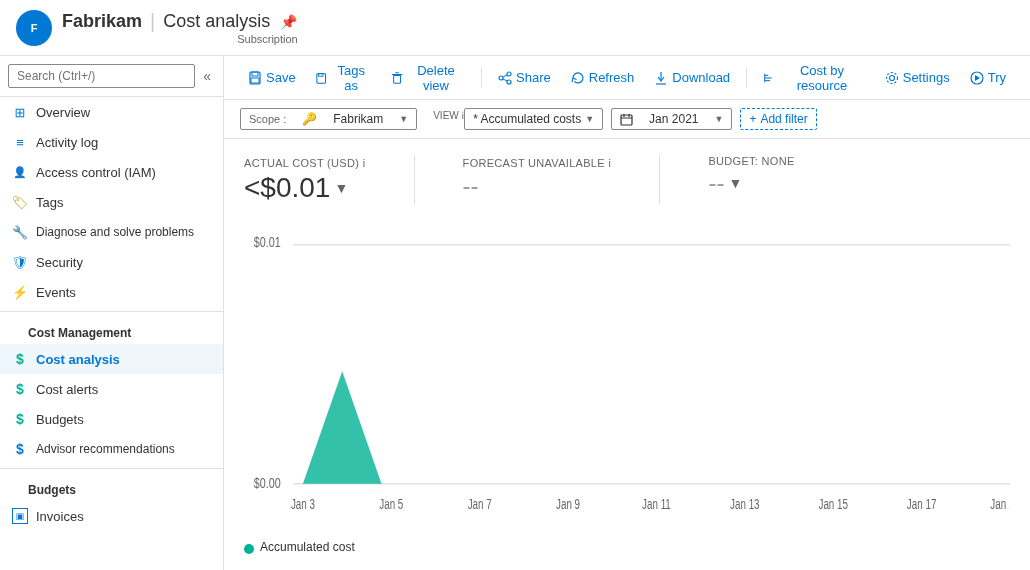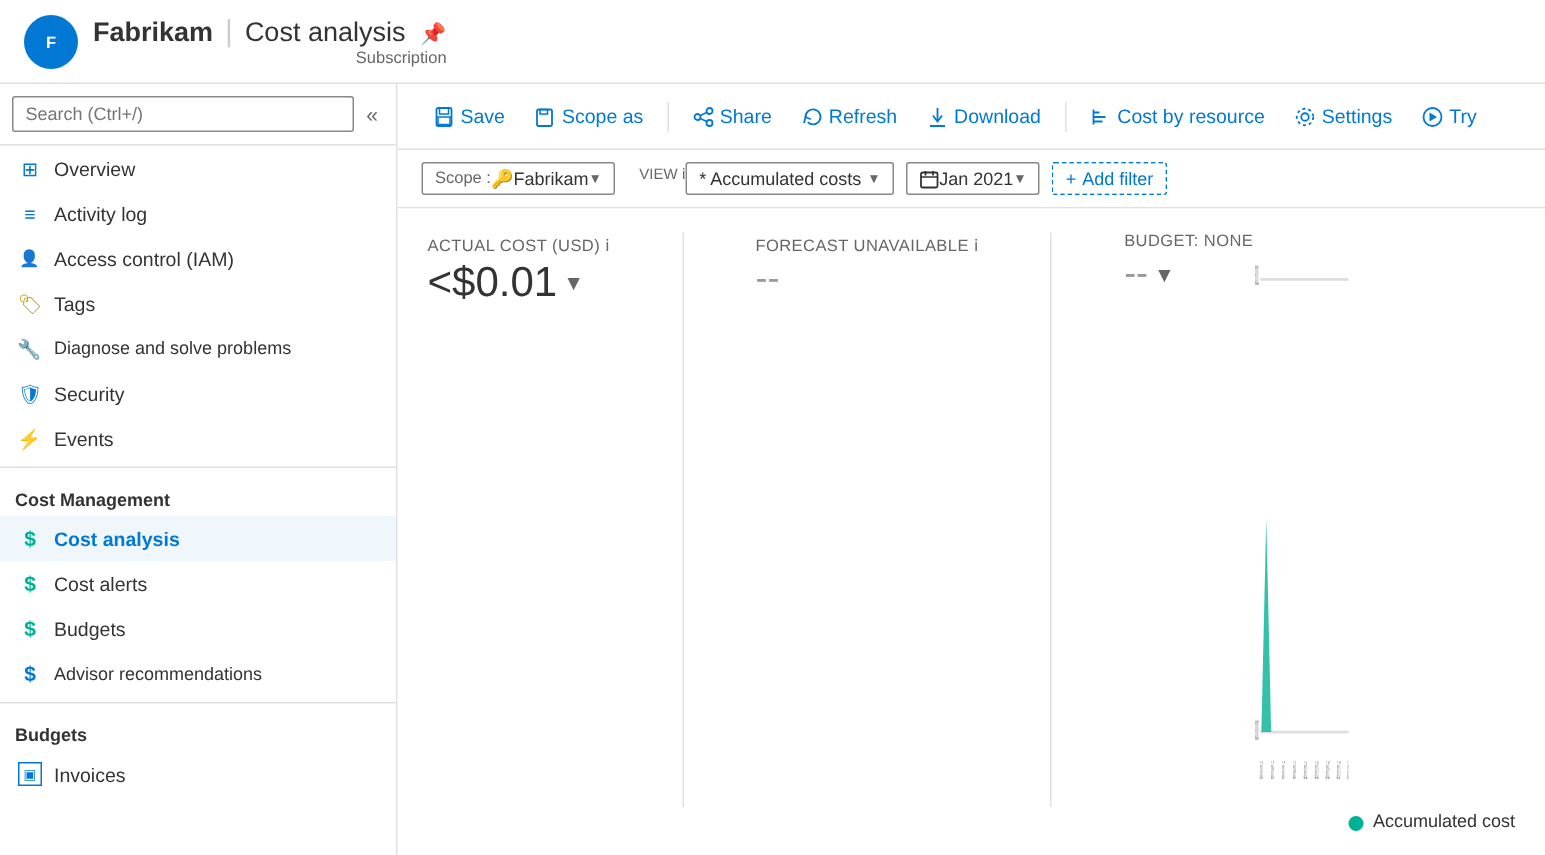--- a/index.html
+++ b/index.html
@@ -11,46 +11,46 @@
     .header-title { font-size: 18px; font-weight: 600; color: #333; }
     .header-separator { color: #ccc; font-size: 20px; margin: 0 4px; }
     .header-subtitle { font-size: 18px; font-weight: 400; color: #333; }
     .header-meta { font-size: 11px; color: #666; margin-left: 2px; text-align: right; }
     .pin-icon { color: #666; font-size: 14px; margin-left: 6px; }
 
     
     .main-layout { display: flex; flex: 1; overflow: hidden; }
 
     
-    .sidebar { width: 265px; background: #fff; border-right: 1px solid #e0e0e0; display: flex; flex-direction: column; flex-shrink: 0; overflow-y: auto; }
+    .sidebar { width: 224px; background: #fff; border-right: 1px solid #e0e0e0; display: flex; flex-direction: column; flex-shrink: 0; overflow-y: auto; }
     .search-box { padding: 8px; border-bottom: 1px solid #e0e0e0; }
     .search-input { width: 100%; border: 1px solid #8a8886; padding: 4px 8px; font-size: 12px; color: #333; border-radius: 2px; }
     .sidebar-item { display: flex; align-items: center; gap: 8px; padding: 7px 12px; cursor: pointer; color: #333; font-size: 13px; }
     .sidebar-item.active { background: #eff6fc; color: #0078d4; font-weight: 600; }
     .sidebar-icon { width: 16px; height: 16px; display: flex; align-items: center; justify-content: center; font-size: 13px; flex-shrink: 0; }
-    .sidebar-section-label { font-size: 12px; font-weight: 700; color: #333; padding: 10px 10px 4px; }
+    .sidebar-section-label { font-size: 12px; font-weight: 700; color: #333; padding: 10px 28px 4px; }
     .sidebar-divider { border: none; border-top: 1px solid #e0e0e0; margin: 4px 0; }
 
     
     .content { flex: 1; display: flex; flex-direction: column; overflow: hidden; }
 
     
     .toolbar { background: #fff; border-bottom: 1px solid #e0e0e0; padding: 6px 16px; display: flex; align-items: center; gap: 4px; height: 44px; flex-shrink: 0; }
     .toolbar-btn { display: flex; align-items: center; gap: 4px; padding: 4px 8px; border: none; background: transparent; cursor: pointer; font-size: 13px; color: #0078d4; border-radius: 2px; }
     .toolbar-separator { width: 1px; height: 20px; background: #e0e0e0; margin: 0 4px; }
 
     
     .filter-bar { background: #fff; border-bottom: 1px solid #e0e0e0; padding: 8px 16px; display: flex; align-items: center; gap: 8px; flex-shrink: 0; }
-    .filter-chip { display: flex; align-items: center; gap: 0; border: 1px solid #8a8886; border-radius: 2px; padding: 3px 8px; font-size: 12px; cursor: pointer; background: #fff; }
+    .filter-chip { display: flex; align-items: center; gap: 16px; border: 1px solid #8a8886; border-radius: 2px; padding: 3px 8px; font-size: 12px; cursor: pointer; background: #fff; }
     .view-chip { display: flex; align-items: center; gap: 4px; font-size: 12px; cursor: pointer; background: #fff; border: 1px solid #8a8886; border-radius: 2px; padding: 3px 8px; }
     .add-filter-btn { display: flex; align-items: center; gap: 4px; border: 1px dashed #0078d4; border-radius: 2px; padding: 3px 8px; font-size: 12px; color: #0078d4; cursor: pointer; background: transparent; }
     .filter-x { color: #666; font-size: 11px; margin-left: 2px; cursor: pointer; }
 
     
-    .chart-area { flex: 1; background: #fff; padding: 16px 20px; overflow: hidden; display: flex; flex-direction: row; }
+    .chart-area { flex: 1; background: #fff; padding: 16px 20px; overflow: hidden; display: flex; flex-direction: column; }
     .metrics-row { display: flex; gap: 40px; margin-bottom: 16px; }
     .metric-block { display: flex; flex-direction: column; gap: 2px; }
     .metric-label { font-size: 11px; color: #666; display: flex; align-items: center; gap: 4px; text-transform: uppercase; letter-spacing: 0.3px; }
     .metric-value { font-size: 28px; font-weight: 400; color: #333; display: flex; align-items: center; gap: 4px; }
     .metric-value .chevron { font-size: 14px; color: #666; }
     .metric-dash { font-size: 24px; color: #999; }
     .metric-separator { border-left: 1px solid #e0e0e0; margin: 0 8px; }
 
     
     .chart-svg-container { flex: 1; position: relative; }
@@ -163,21 +163,29 @@
             <rect x="4" y="1" width="6" height="4" fill="none" stroke="#0078d4" stroke-width="1"></rect>
             <rect x="3" y="7" width="8" height="5" fill="none" stroke="#0078d4" stroke-width="1"></rect>
           </svg>
         <span>Save</span>
       </button>
       <button class="toolbar-btn">
         <svg width="14" height="14" viewBox="0 0 14 14">
             <rect x="1" y="2" width="10" height="11" rx="1" fill="none" stroke="#0078d4" stroke-width="1.2"></rect>
             <rect x="3" y="2" width="5" height="3" fill="none" stroke="#0078d4" stroke-width="1"></rect>
           </svg>
-        <span>Scope as</span>
+        <span>Tags as</span>
+      </button>
+      <button class="toolbar-btn">
+        <svg width="14" height="14" viewBox="0 0 14 14">
+            <rect x="3" y="4" width="8" height="9" rx="1" fill="none" stroke="#0078d4" stroke-width="1.2"></rect>
+            <line x1="1" y1="3" x2="13" y2="3" stroke="#0078d4" stroke-width="1.2"></line>
+            <line x1="5" y1="1" x2="9" y2="1" stroke="#0078d4" stroke-width="1.2"></line>
+          </svg>
+        <span>Delete view</span>
       </button>
       <div class="toolbar-separator"></div>
       <button class="toolbar-btn">
         <svg width="14" height="14" viewBox="0 0 14 14">
             <circle cx="3" cy="7" r="2" fill="none" stroke="#0078d4" stroke-width="1.2"></circle>
             <circle cx="11" cy="3" r="2" fill="none" stroke="#0078d4" stroke-width="1.2"></circle>
             <circle cx="11" cy="11" r="2" fill="none" stroke="#0078d4" stroke-width="1.2"></circle>
             <line x1="5" y1="6" x2="9" y2="4" stroke="#0078d4" stroke-width="1"></line>
             <line x1="5" y1="8" x2="9" y2="10" stroke="#0078d4" stroke-width="1"></line>
           </svg>

